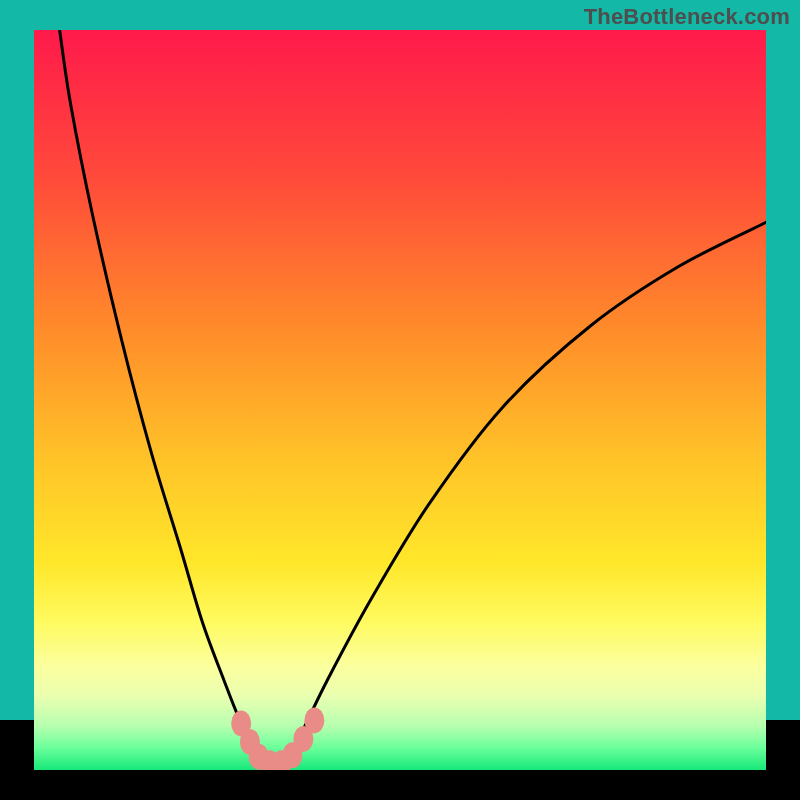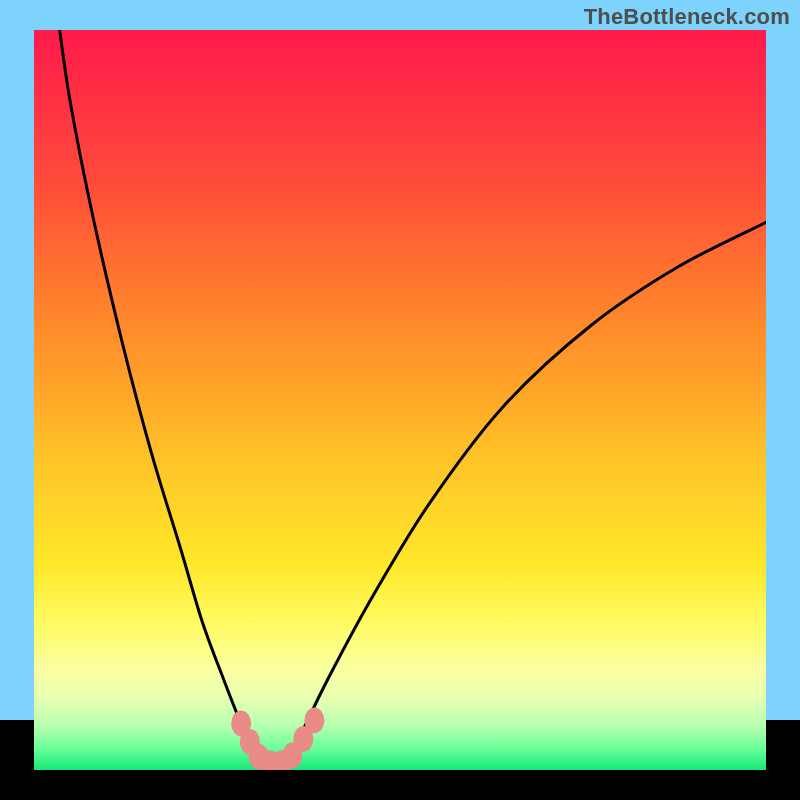--- a/index.html
+++ b/index.html
@@ -9,21 +9,21 @@
     height: 800px;
     overflow: hidden;
     background: #000;
     font-family: Arial, Helvetica, sans-serif;
   }
   .frame {
     position: absolute;
     left: 0; top: 0;
     width: 800px;
     height: 720px;
-    background: #7dd3fc;
+    background: #14b8a6;
   }
   .watermark {
     position: absolute;
     top: 4px;
     right: 10px;
     color: #4e4e4e;
     font-size: 22px;
     font-weight: 600;
     letter-spacing: 0.2px;
     z-index: 5;

